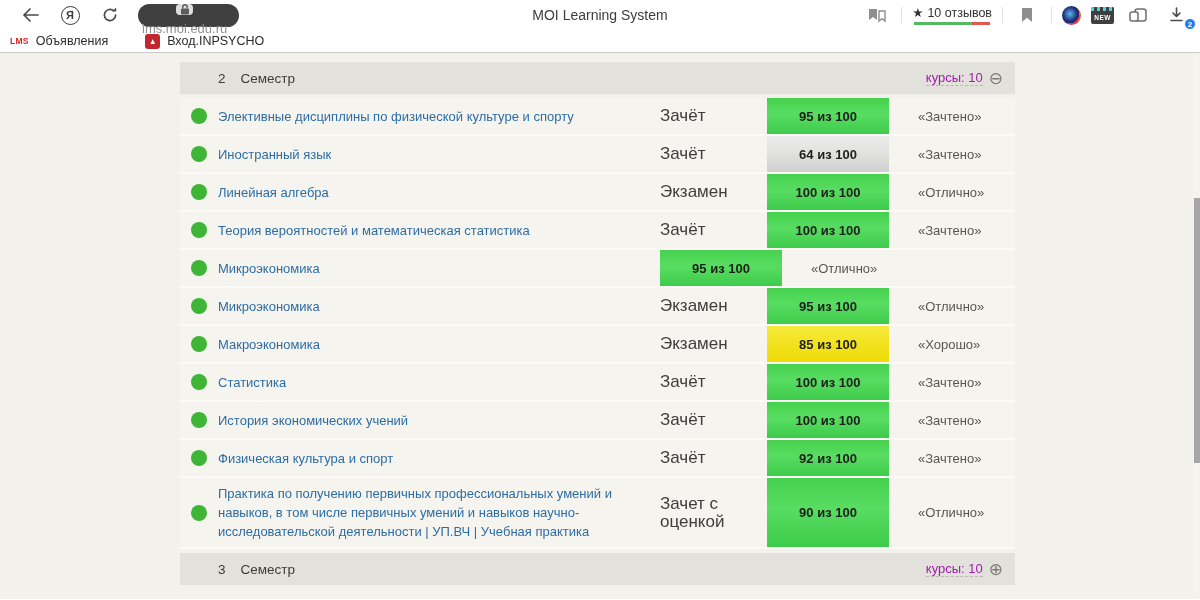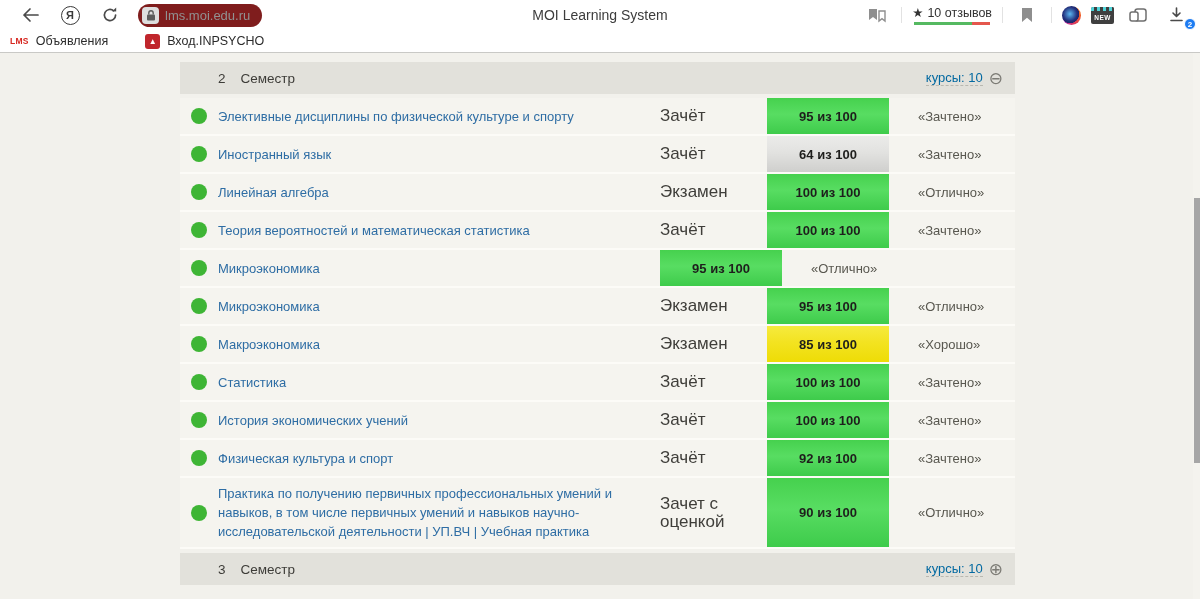--- a/index.html
+++ b/index.html
@@ -7,22 +7,22 @@
     font-family:"Liberation Sans", sans-serif; background:#fff; }
 
   
   .toolbar { position:relative; height:30px; background:#fff;
     display:flex; align-items:center; padding:0 10px; }
   .tb-btn { width:28px; height:24px; display:flex; align-items:center;
     justify-content:center; margin:0 6px; cursor:pointer; }
   .ya-circle { width:19px; height:19px; border:1.7px solid #3a3a3a; border-radius:50%;
     display:flex; align-items:center; justify-content:center;
     font-size:11px; font-weight:bold; color:#3a3a3a; }
-  .addr-pill { display:flex; align-items:center; gap:6px; background:#7f1d1d;
-    border-radius:12px; height:23px; padding:0 12px 0 4px; margin-left:8px; }
+  .addr-pill { display:flex; align-items:center; gap:6px; background:#404040;
+    border-radius:12px; height:23px; padding:0 12px 0 4px; margin-left:8px;flex-direction:column; }
   .lock-box { width:17px; height:17px; background:#dedede; border-radius:4px;
     display:flex; align-items:center; justify-content:center; }
   .addr-text { font-size:13px; color:#919191; }
   .page-title { position:absolute; left:0; right:0; text-align:center;
     font-size:14px; color:#3c3c3c; pointer-events:none; }
   .tb-right { margin-left:auto; display:flex; align-items:center; gap:10px; }
   .vdiv { width:1px; height:16px; background:#e2e2e2; }
   .rating { display:flex; flex-direction:column; align-items:center; cursor:pointer; }
   .rating-line { display:flex; align-items:center; gap:4px; font-size:12.5px; color:#333; }
   .rating-bar { margin-top:2px; width:76px; height:3px; display:flex; }
@@ -56,21 +56,21 @@
 
   
   .content { position:relative; height:546px; background:#f2f1ec; overflow:hidden; }
   .gradebook { position:absolute; left:180px; top:9px; width:835px; }
 
   .sem-header { height:32px; background:#e2e1db; display:flex; align-items:center;
     padding:0 12px 0 38px; margin-bottom:4px; }
   .sem-num { font-size:13.5px; color:#3d3c38; margin-right:15px; }
   .sem-title { font-size:13.5px; color:#3d3c38; }
   .sem-right { margin-left:auto; display:flex; align-items:center; gap:6px; }
-  .courses-link { font-size:13px; color:#0369a1;
+  .courses-link { font-size:13px; color:#a21caf;
     border-bottom:1px dashed #b9b8b0; cursor:pointer; line-height:15px; }
   .toggle-icon { font-size:17px; color:#7c7b75; cursor:pointer; line-height:17px; }
 
   .row { display:flex; align-items:center; background:#f5f4ef;
     border-bottom:2px solid #fcfbf7; min-height:38px; }
   .cell-dot { width:38px; display:flex; justify-content:center; flex-shrink:0; }
   .dot { width:16px; height:16px; border-radius:50%; background:#3eb535; }
   .cell-name { width:442px; padding:6px 12px 6px 0; flex-shrink:0; }
   .course-link { font-size:13px; color:#2e6da4; text-decoration:none;
     line-height:19px; cursor:pointer; }

